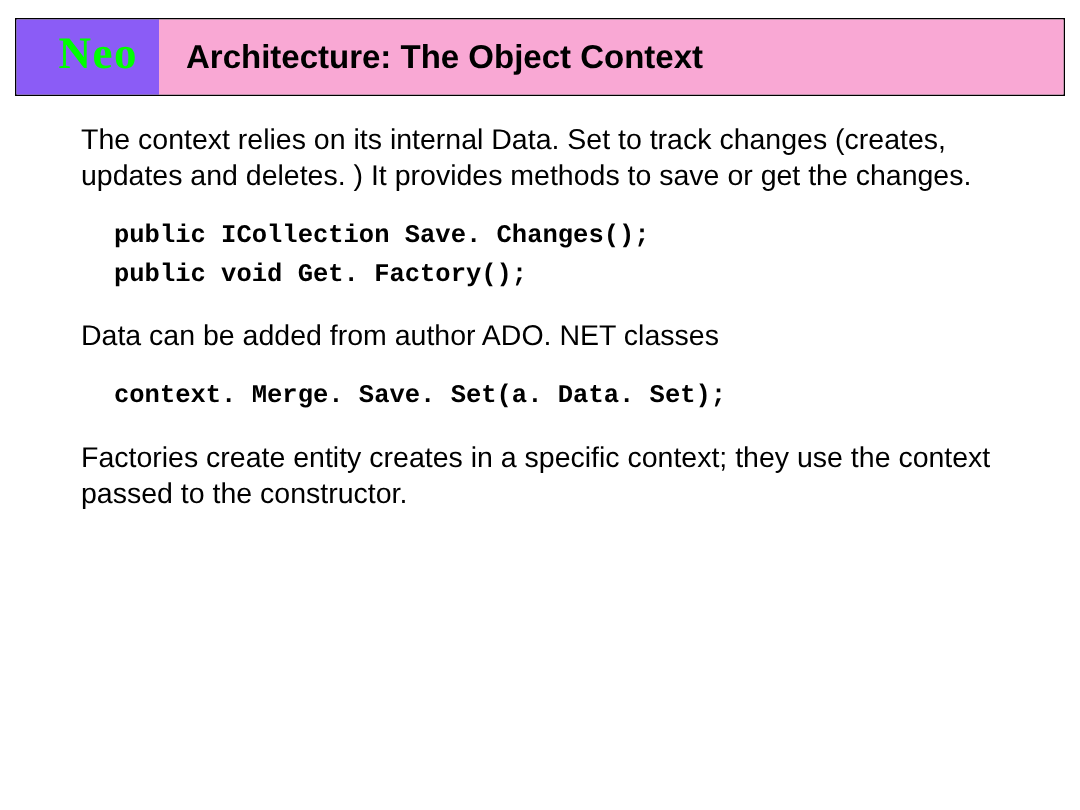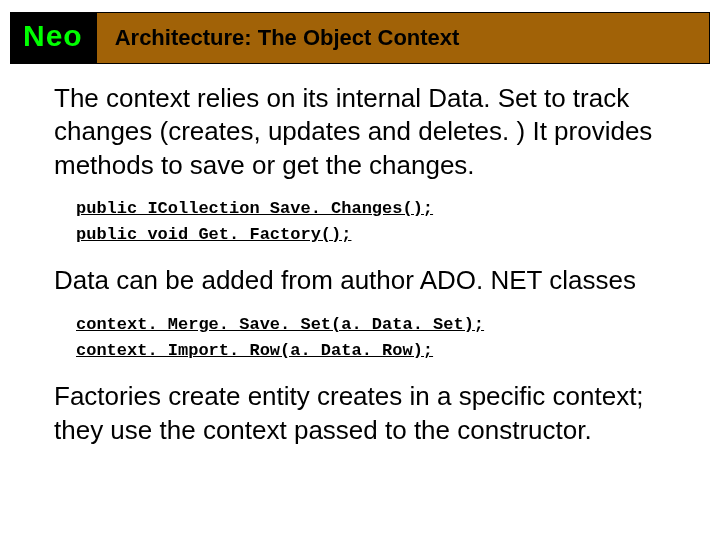--- a/index.html
+++ b/index.html
@@ -10,51 +10,51 @@
     font-family: Verdana, Geneva, sans-serif;
     overflow: hidden;
   }
   .header {
     display: flex;
     align-items: stretch;
     margin: 12px 10px 0 10px;
     border: 1px solid #000;
   }
   .logo {
-    background: #000000;
+    background: #8b5cf6;
     color: #00ff00;
     font-weight: bold;
     font-size: 30px;
-    padding: 6px 14px 10px 12px;
+    padding: 6px 14px 10px 28px;
     letter-spacing: 1px;
     display: flex;
     align-items: center;
+    font-family: Liberation Serif, serif;
   }
   .title {
-    background: #a16207;
+    background: #f9a8d4;
     flex: 1;
     display: flex;
     align-items: center;
     padding-left: 18px;
     font-weight: bold;
     font-size: 22px;
     color: #000;
   }
   .content {
     padding: 18px 40px 0 54px;
   }
   .para {
-    font-size: 26px;
+    font-size: 19px;
     line-height: 1.28;
     color: #000;
     margin-bottom: 14px;
   }
   .code-block {
     margin: 0 0 16px 22px;
-    text-decoration: underline;
   }
   .code-line {
     font-family: "Courier New", Courier, monospace;
     font-weight: bold;
     font-size: 17px;
     color: #000;
     line-height: 1.55;
     white-space: pre;
   }
 </style>
@@ -72,19 +72,18 @@
 
   <div class="code-block">
     <div class="code-line">public ICollection Save. Changes();</div>
     <div class="code-line">public void Get. Factory();</div>
   </div>
 
   <p class="para">Data can be added from author ADO. NET classes</p>
 
   <div class="code-block">
     <div class="code-line">context. Merge. Save. Set(a. Data. Set);</div>
-    <div class="code-line">context. Import. Row(a. Data. Row);</div>
   </div>
 
   <p class="para">Factories create entity creates in a specific context; they use the context passed to the constructor.</p>
 
 
 </div>
 
 </body></html>

